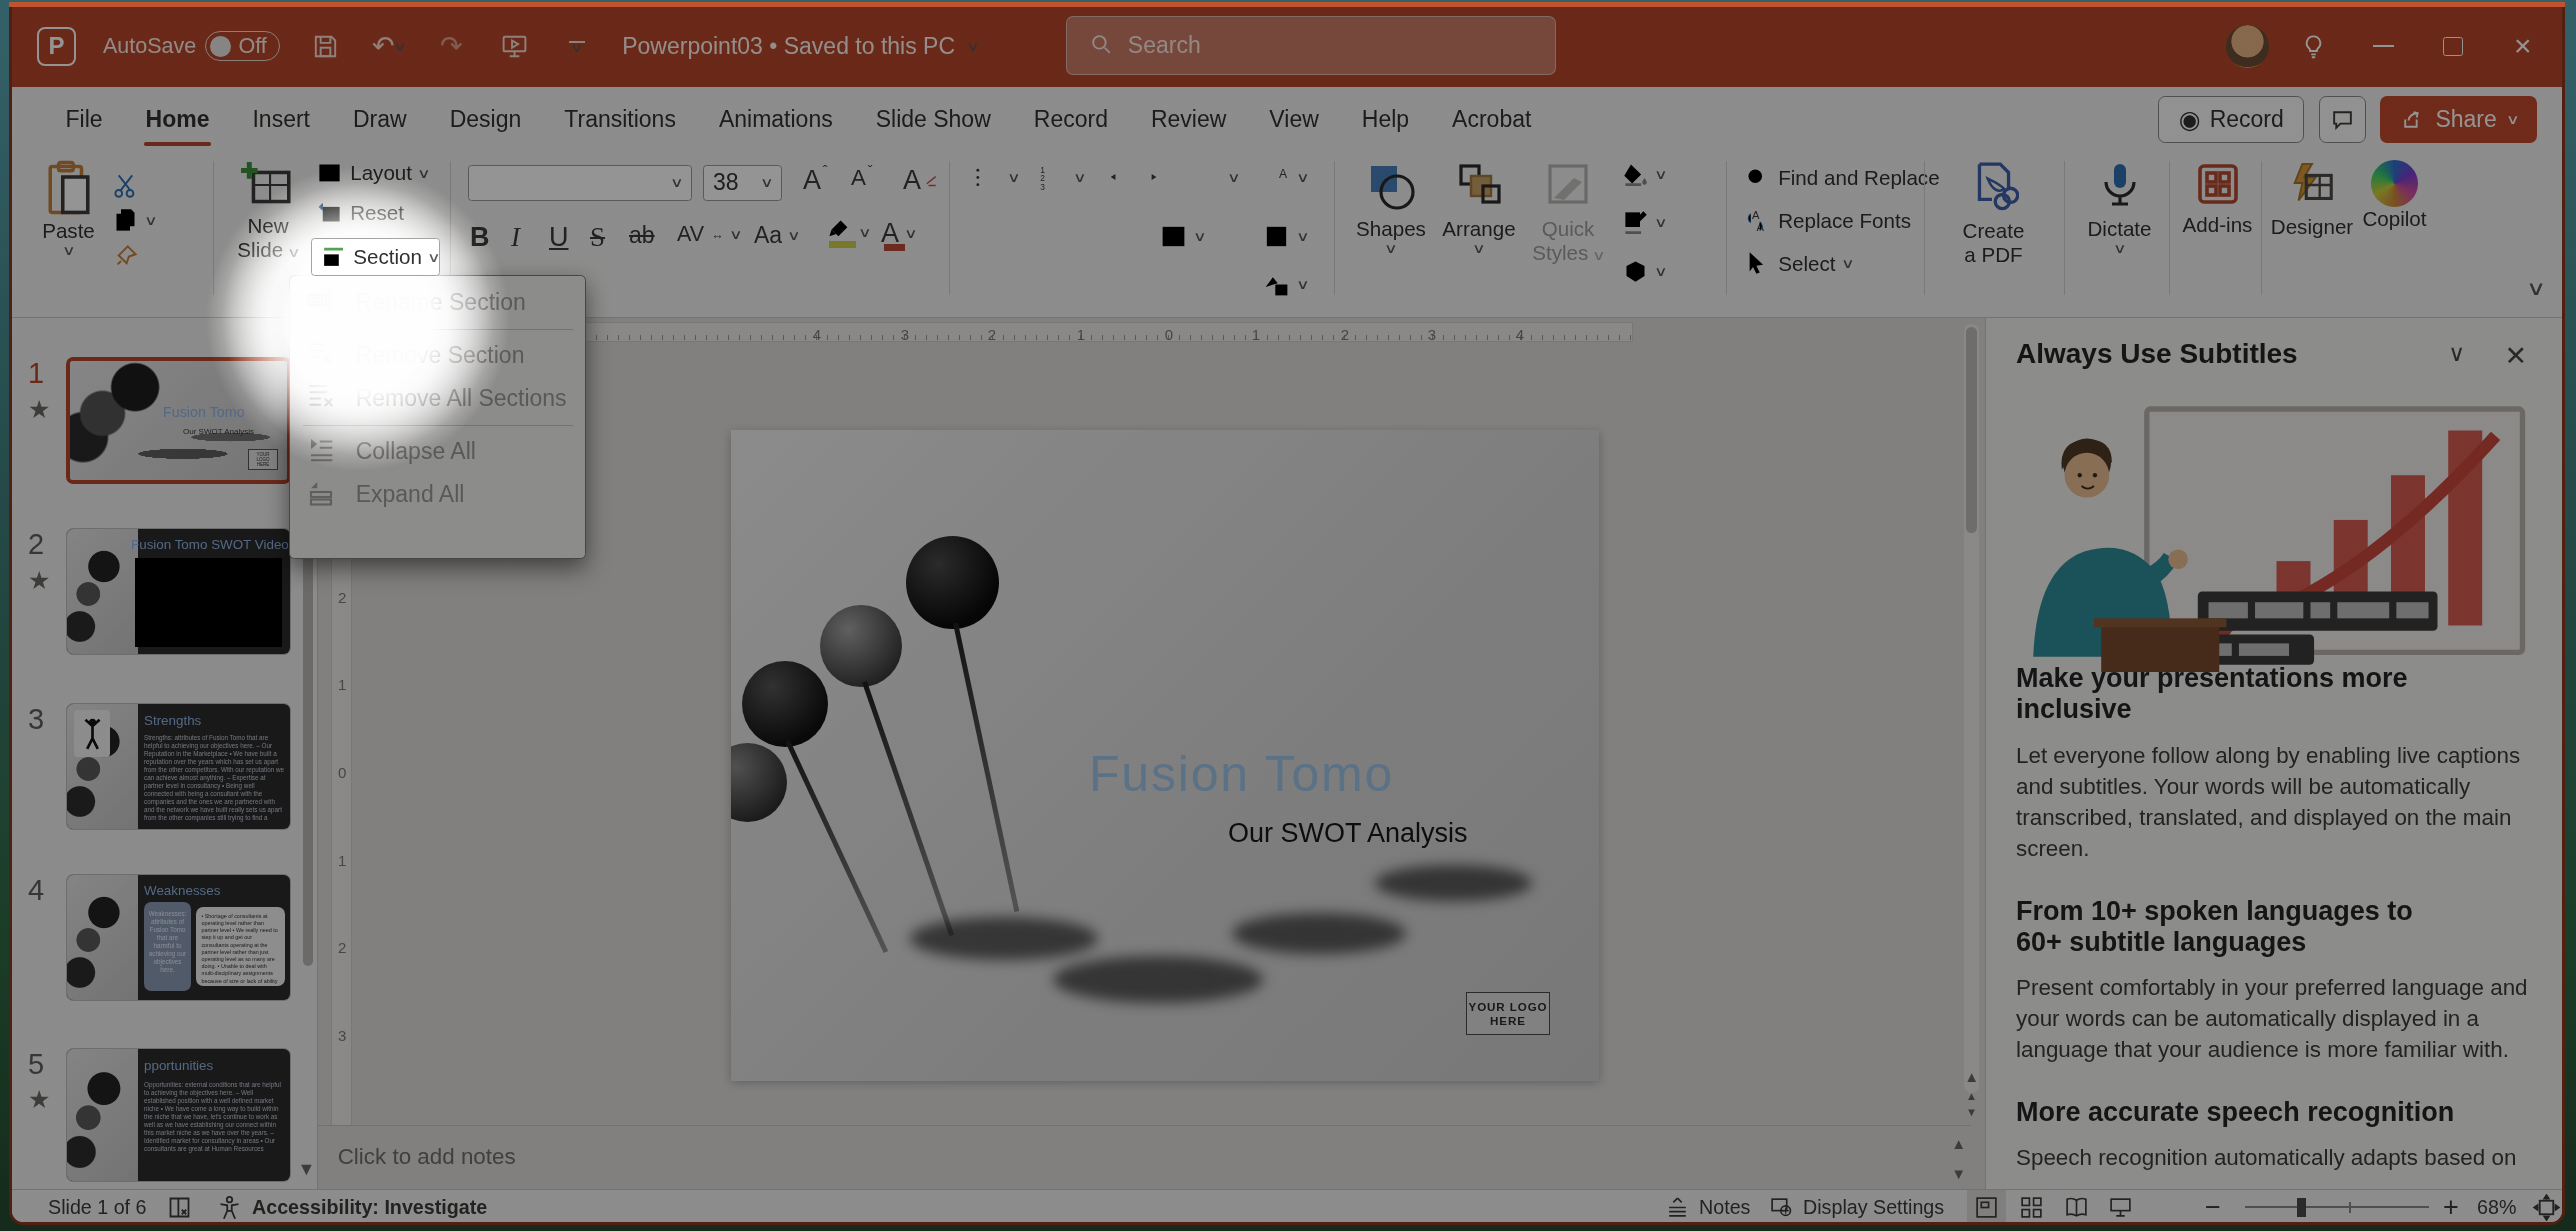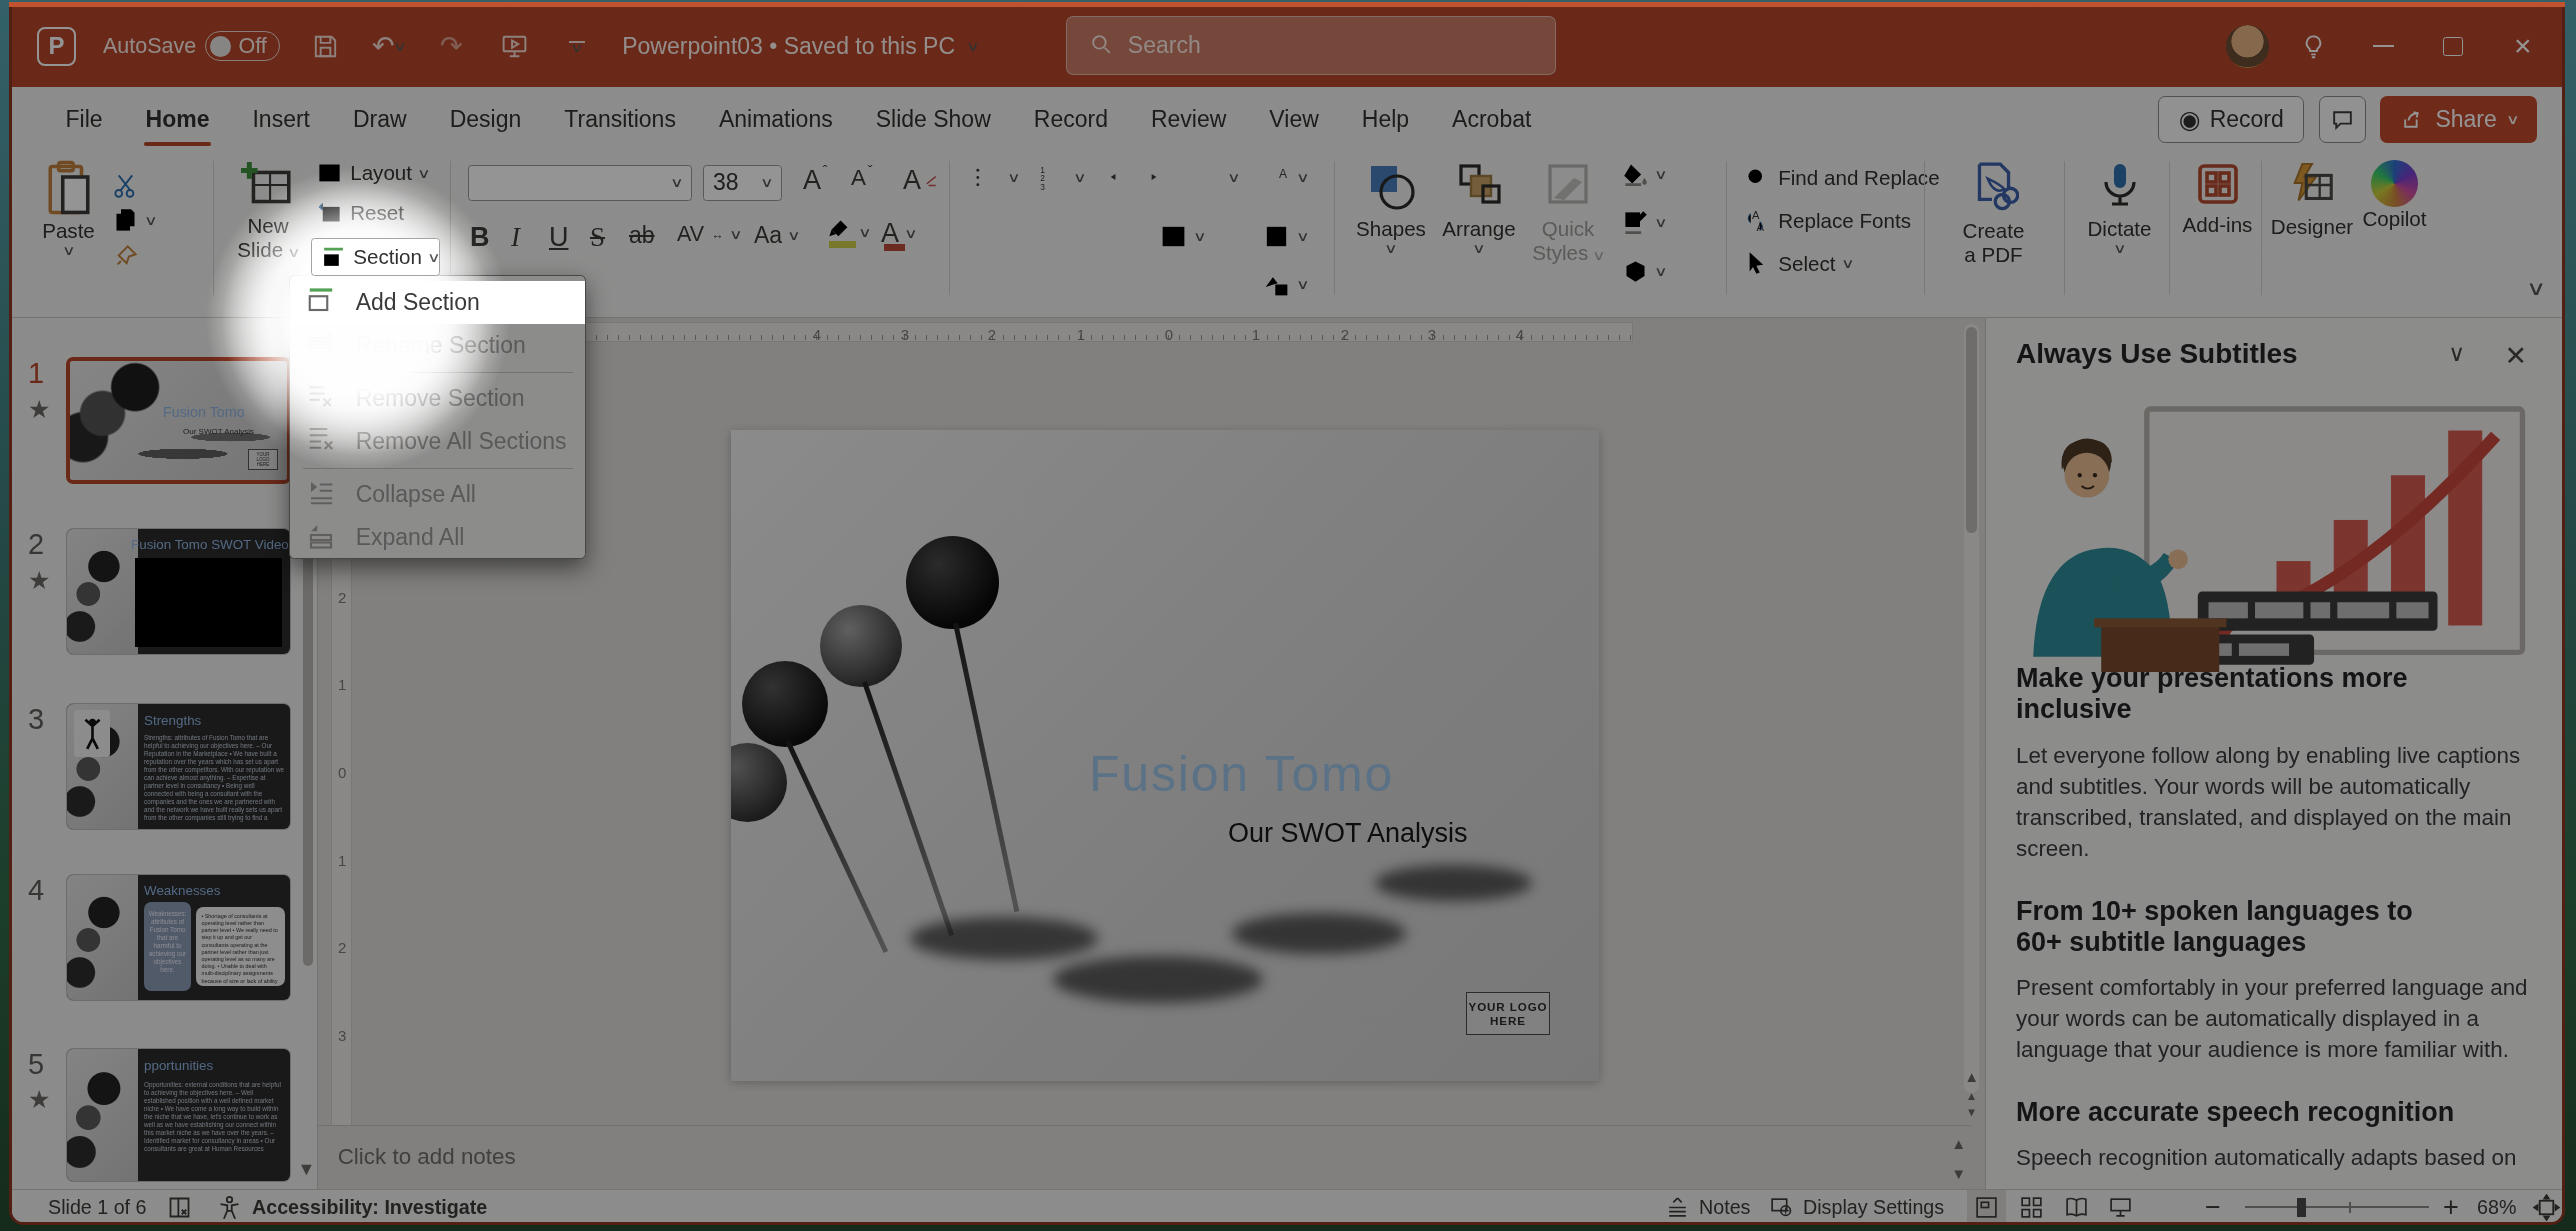--- a/index.html
+++ b/index.html
@@ -883,29 +883,20 @@
       <span class="sb-item" style="left:2521px;">
         <svg width="27" height="27" viewBox="0 0 24 24" class="sb-ic" style="stroke:#3b3a39;fill:none;stroke-width:1.6;">
             <rect x="6" y="6" width="12" height="12"></rect>
             <path d="M12 1v4M12 19v4M1 12h4M19 12h4M12 1l-2 3h4zM12 23l-2-3h4zM1 12l3-2v4zM23 12l-3-2v4z"></path>
           </svg>
       </span>
     </div>
   </div>
 
   <div id="section-menu">
-    <div class="menu-item spot-top">
-      <span class="mi-ic">
-        <svg viewBox="0 0 24 24">
-            <path d="M3 4h18" style="stroke:#54a254;stroke-width:2.6;"></path>
-            <rect x="3" y="9" width="14" height="11"></rect>
-          </svg>
-      </span>
-      <span>Add Section</span>
-    </div>
     <div class="menu-item disabled">
       <span class="mi-ic">
         <svg viewBox="0 0 24 24">
             <rect x="2" y="8" width="14" height="8"></rect>
             <rect x="4.5" y="10.5" width="9" height="3"></rect>
             <path d="M19 5v14M17 5h4M17 19h4"></path>
           </svg>
       </span>
       <span>Rename Section</span>
     </div>

